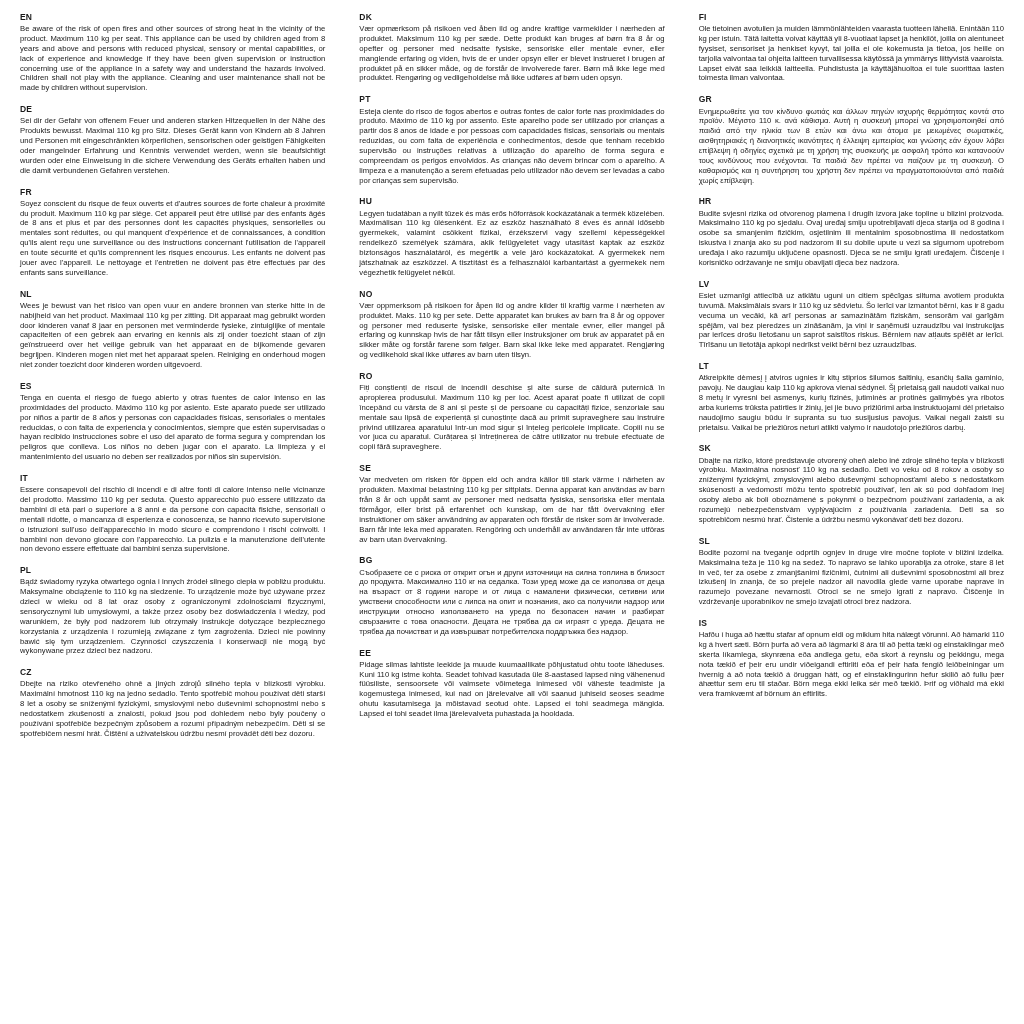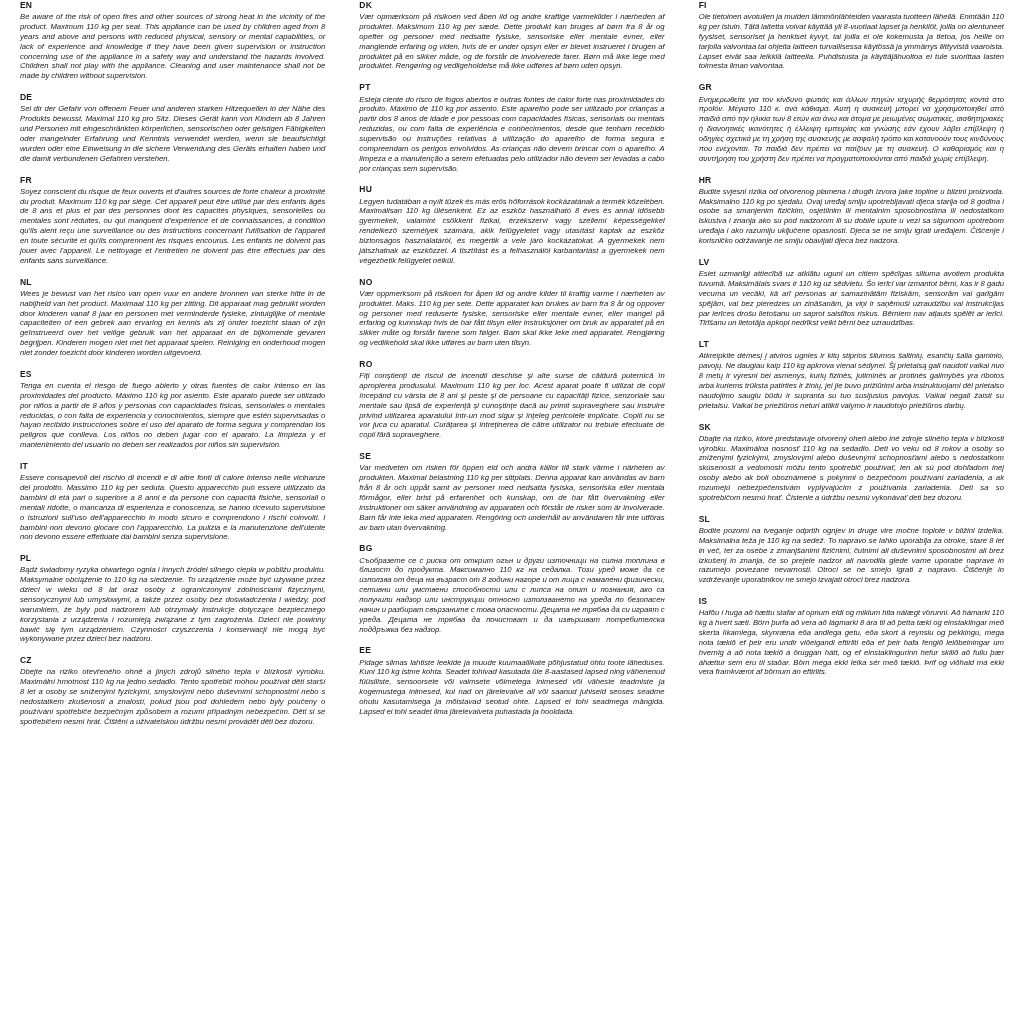--- a/index.html
+++ b/index.html
@@ -10,21 +10,21 @@
   body {
     width: 1024px;
     height: 1024px;
     overflow: hidden;
     font-family: "Liberation Sans", sans-serif;
     color: #1a1a1a;
   }
   .page {
     display: flex;
     gap: 34px;
-    padding: 0 20px 12px 20px;
+    padding: 12px 20px 12px 20px;
     box-sizing: border-box;
     width: 1024px;
     height: 1024px;
   }
   .column {
     flex: 1 1 0;
     min-width: 0;
   }
   .section {
     margin-bottom: 11px;
@@ -35,21 +35,20 @@
     line-height: 1.2;
     margin: 0 0 2px 0;
     letter-spacing: 0.2px;
   }
   .lang-text {
     font-size: 7.7px;
     line-height: 1.28;
     margin: 0;
     text-align: justify;
     word-spacing: -0.2px;
-    font-style: italic;
   }
 </style>
 </head>
 <body>
 
 <div class="page">
   <div class="column">
   <div class="section">
     <h2 class="lang-code">EN</h2>
     <p class="lang-text">Be aware of the risk of open fires and other sources of strong heat in the vicinity of the product. Maximum 110 kg per seat. This appliance can be used by children aged from 8 years and above and persons with reduced physical, sensory or mental capabilities, or lack of experience and knowledge if they have been given supervision or instruction concerning use of the appliance in a safety way and understand the hazards involved. Children shall not play with the appliance. Cleaning and user maintenance shall not be made by children without supervision.</p>

